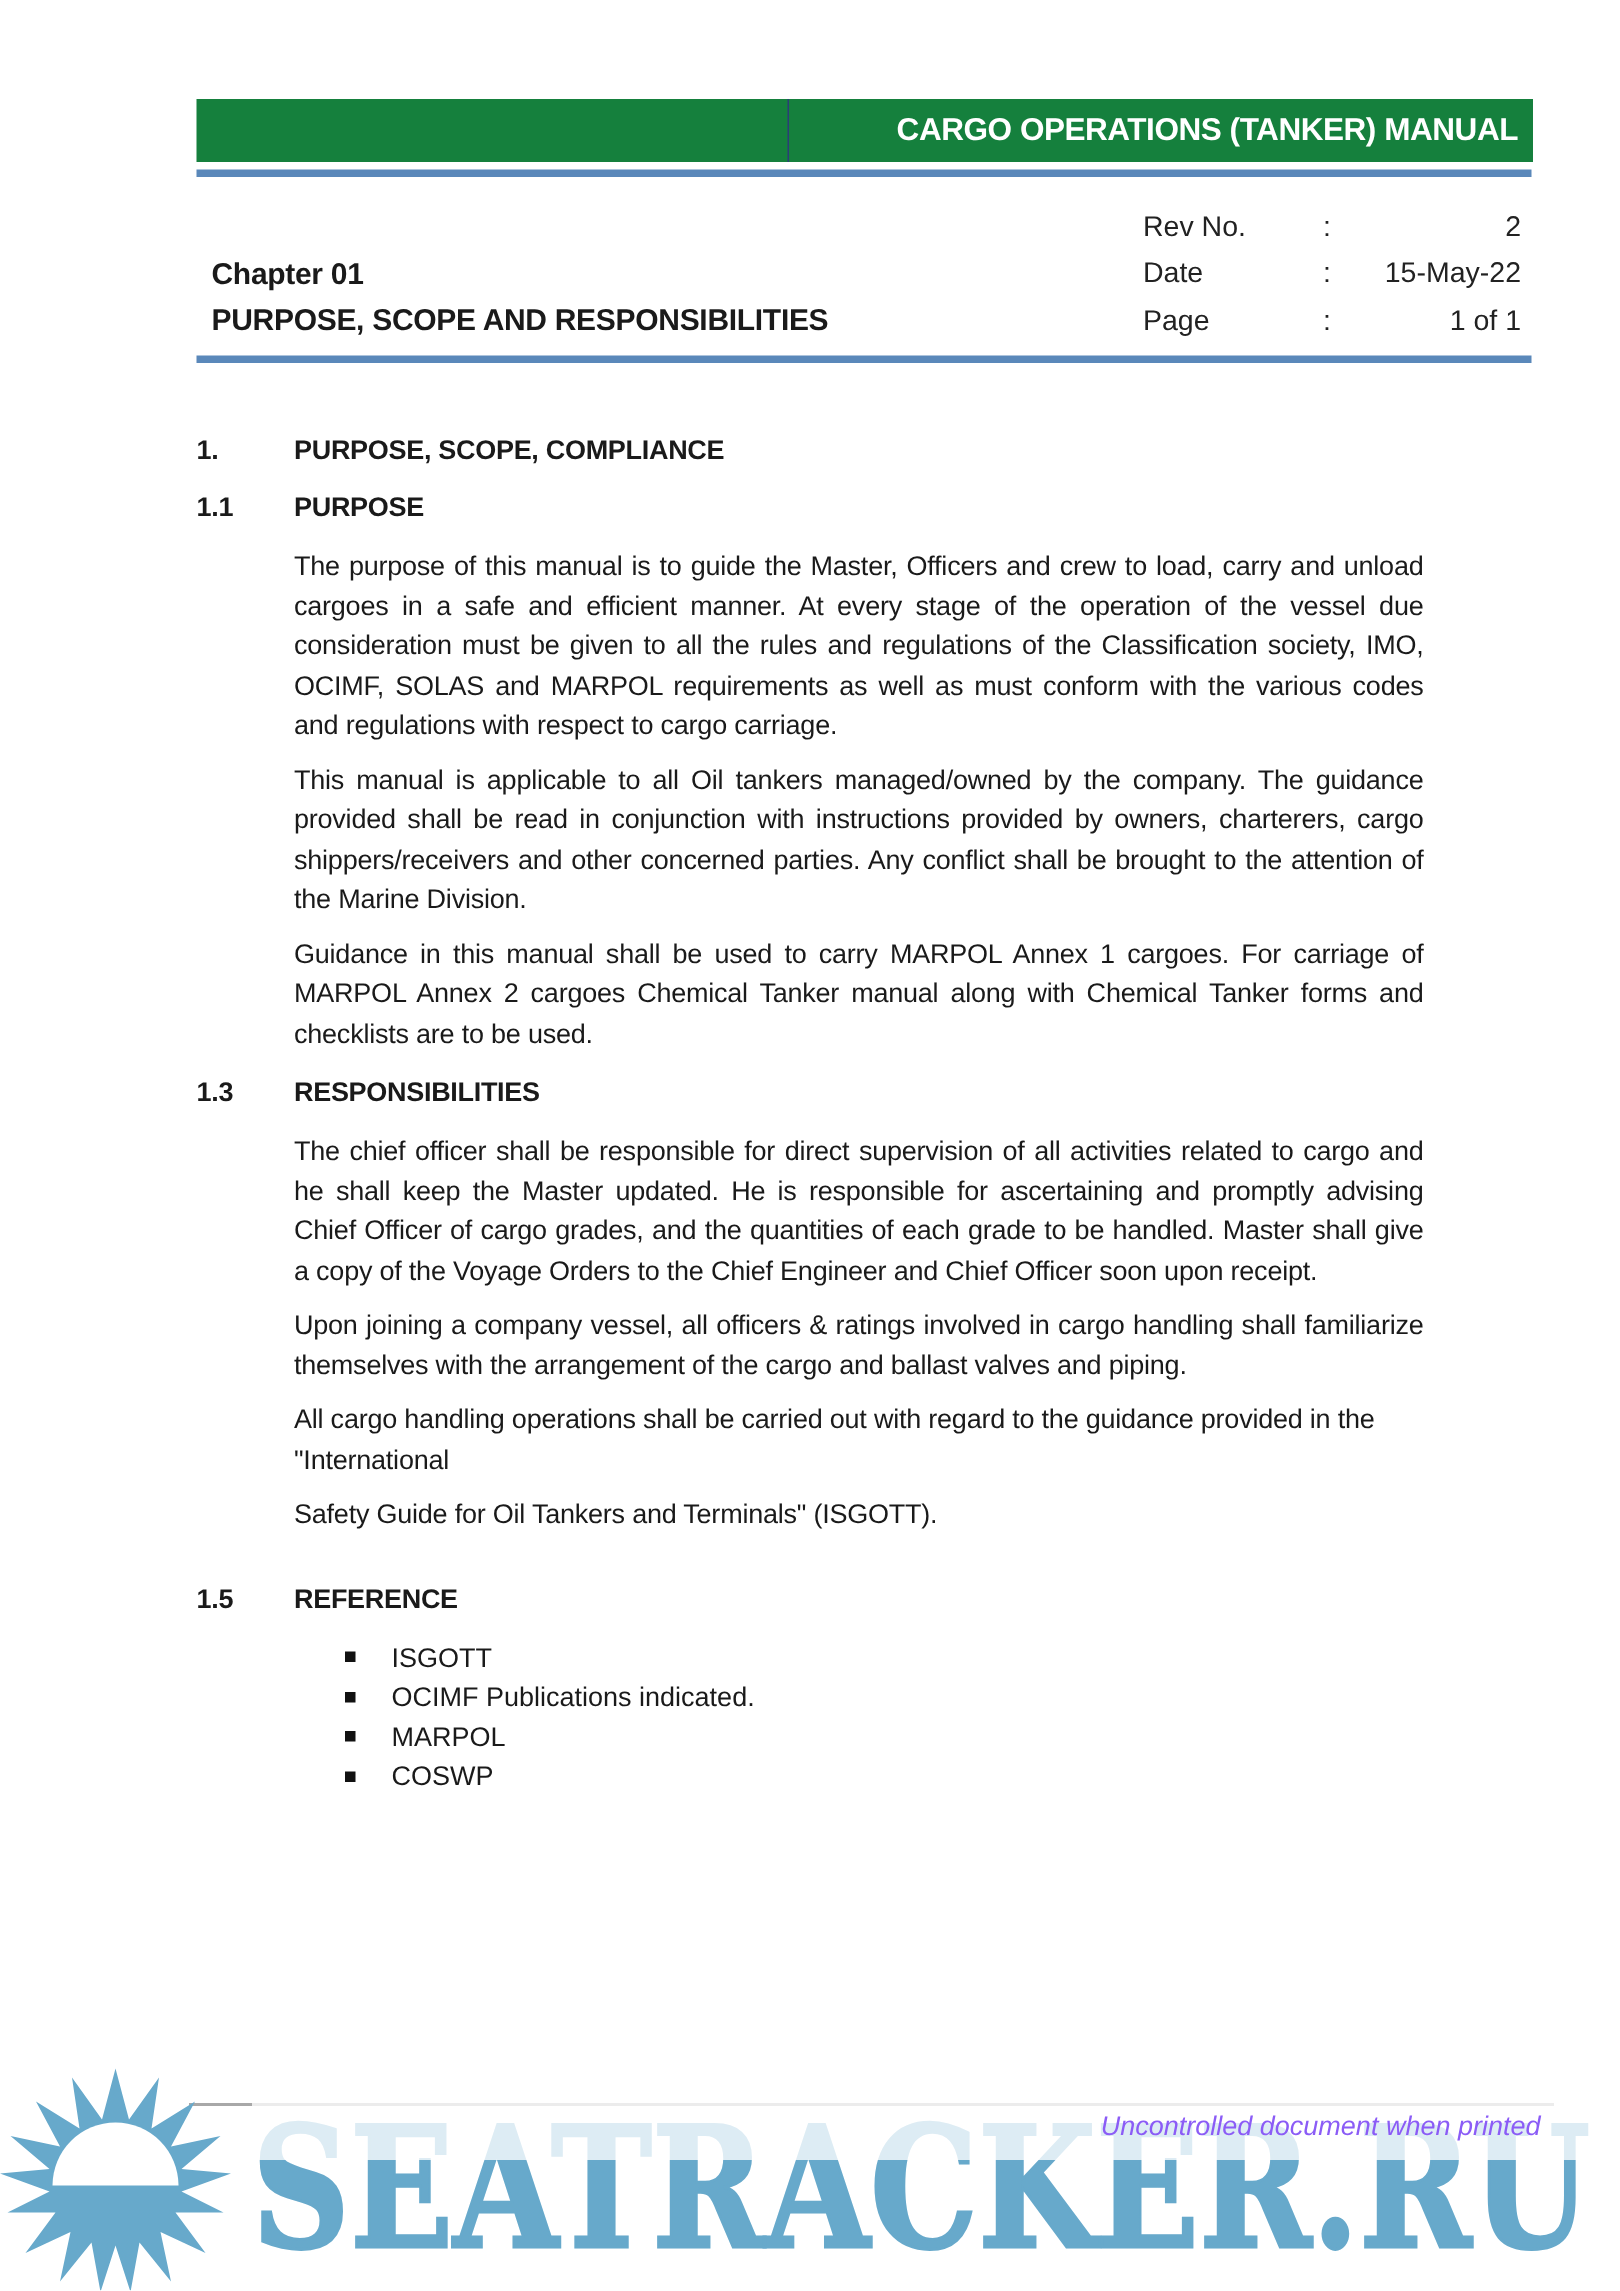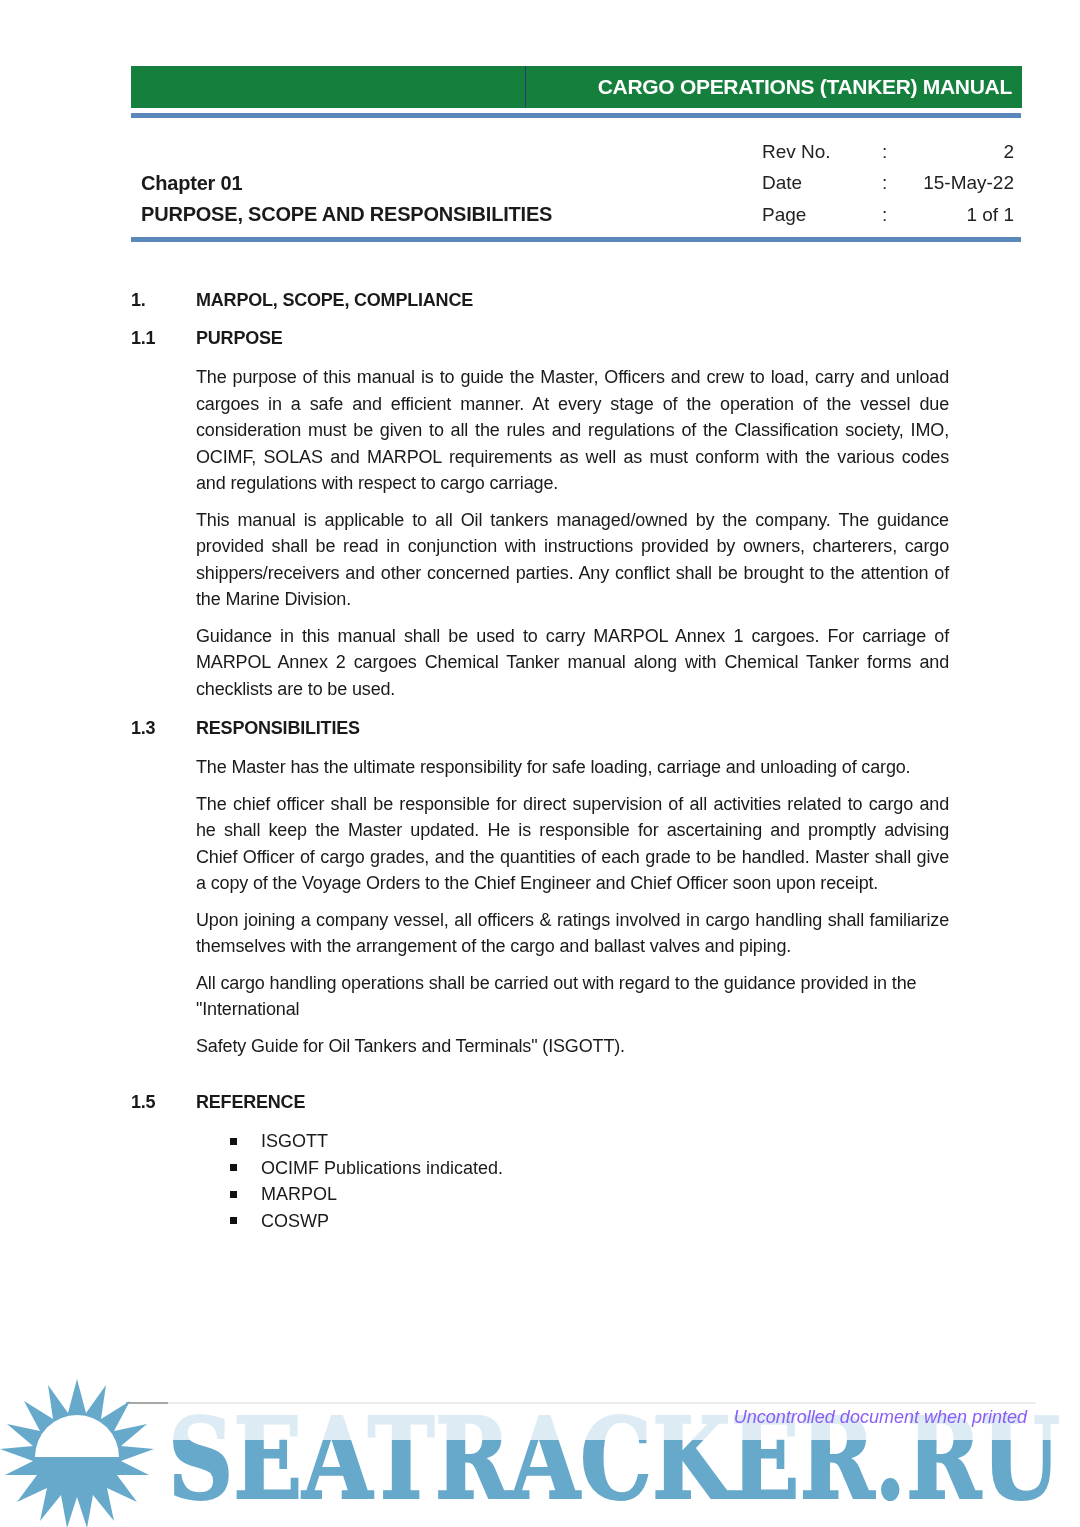--- a/index.html
+++ b/index.html
@@ -73,37 +73,36 @@
     <span class="lbl">Page</span>
     <span class="colon">:</span>
     <span class="val">1 of 1</span>
   </div>
 </div>
 <div class="rule-blue rule-bottom"></div>
 
 <div class="content">
   <div class="heading">
     <span class="num">1.</span>
-    <span>MARPOL, SCOPE, COMPLIANCE</span>
+    <span>PURPOSE, SCOPE, COMPLIANCE</span>
   </div>
 
   <div class="heading">
     <span class="num">1.1</span>
     <span>PURPOSE</span>
   </div>
   <p class="para">The purpose of this manual is to guide the Master, Officers and crew to load, carry and unload cargoes in a safe and efficient manner. At every stage of the operation of the vessel due consideration must be given to all the rules and regulations of the Classification society, IMO, OCIMF, SOLAS and MARPOL requirements as well as must conform with the various codes and regulations with respect to cargo carriage.</p>
 
   <p class="para">This manual is applicable to all Oil tankers managed/owned by the company. The guidance provided shall be read in conjunction with instructions provided by owners, charterers, cargo shippers/receivers and other concerned parties. Any conflict shall be brought to the attention of the Marine Division.</p>
   <p class="para">Guidance in this manual shall be used to carry MARPOL Annex 1 cargoes. For carriage of MARPOL Annex 2 cargoes Chemical Tanker manual along with Chemical Tanker forms and checklists are to be used.</p>
 
   <div class="heading" style="margin-top:14px">
     <span class="num">1.3</span>
     <span>RESPONSIBILITIES</span>
   </div>
-  <p class="para">The Master has the ultimate responsibility for safe loading, carriage and unloading of cargo.</p>
   <p class="para">The chief officer shall be responsible for direct supervision of all activities related to cargo and he shall keep the Master updated. He is responsible for ascertaining and promptly advising Chief Officer of cargo grades, and the quantities of each grade to be handled. Master shall give a copy of the Voyage Orders to the Chief Engineer and Chief Officer soon upon receipt.</p>
   <p class="para">Upon joining a company vessel, all officers &amp; ratings involved in cargo handling shall familiarize themselves with the arrangement of the cargo and ballast valves and piping.</p>
 
   <p class="para" style="text-align:left">All cargo handling operations shall be carried out with regard to the guidance provided in the "International</p>
   <p class="para">Safety Guide for Oil Tankers and Terminals" (ISGOTT).</p>
 
   <div class="heading" style="margin-top:31px">
     <span class="num">1.5</span>
     <span>REFERENCE</span>
   </div>

